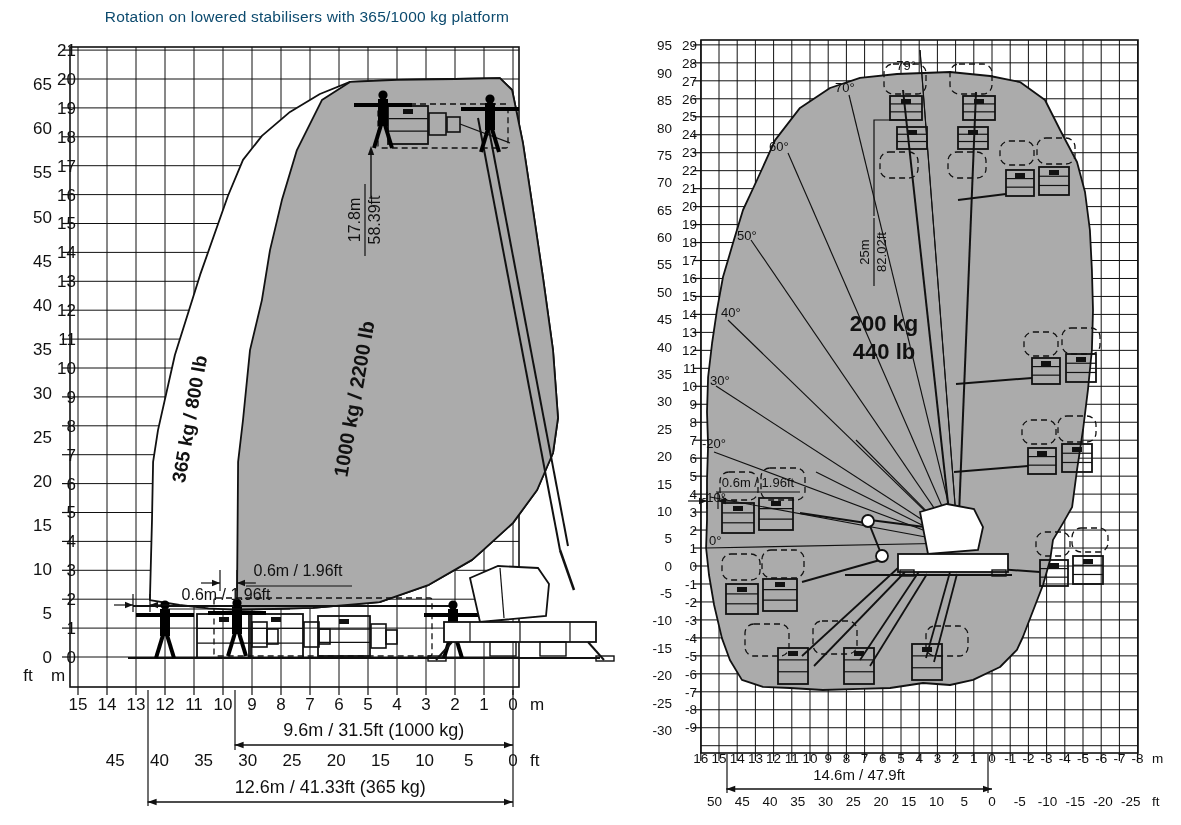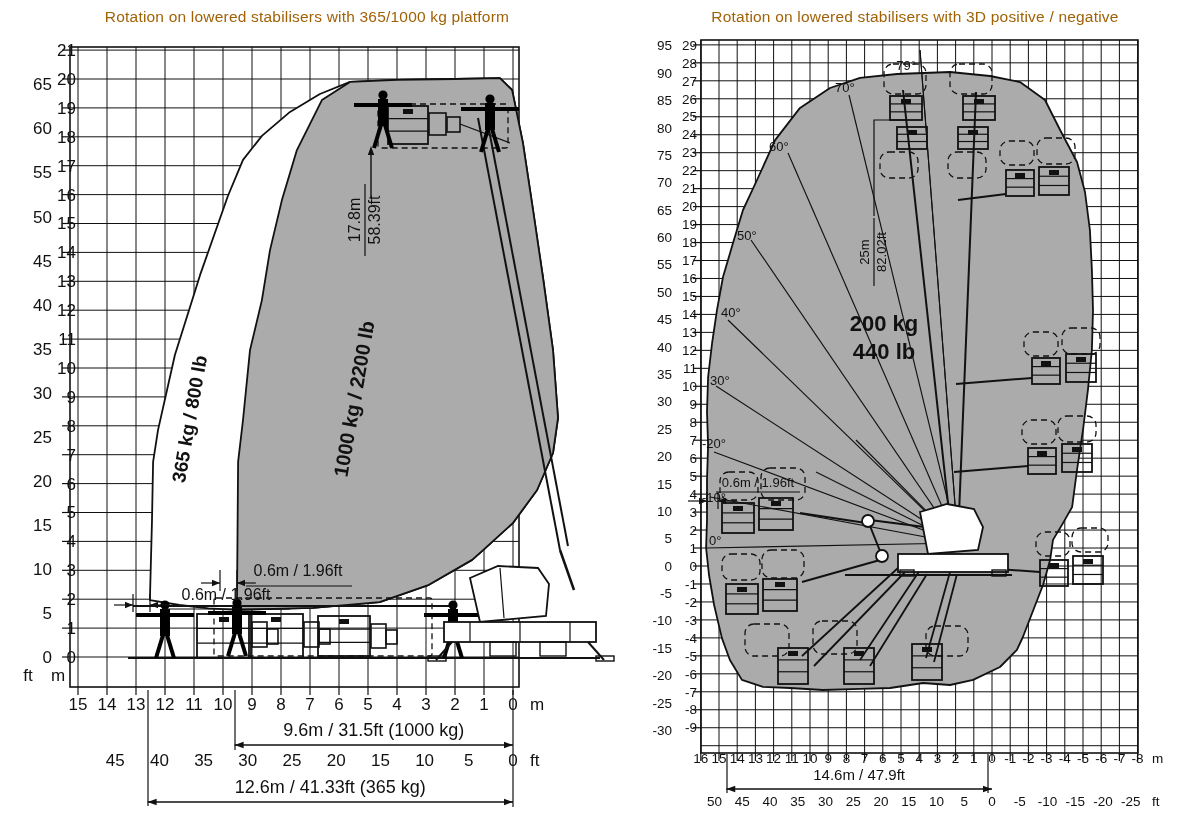--- a/index.html
+++ b/index.html
@@ -1,31 +1,30 @@
 <!DOCTYPE html>
 <html><head>
 <meta charset="utf-8">
 <style>
   html,body{margin:0;padding:0;background:#fff;}
   #stage{position:relative;width:1181px;height:825px;background:#fff;overflow:hidden;
          font-family:"Liberation Sans",sans-serif;}
-  .chart-title{position:absolute;top:8px;font-size:15.5px;font-weight:500;color:#a16207;
+  .chart-title{position:absolute;top:8px;font-size:15.5px;font-weight:500;color:#0c4a6e;
                text-align:center;letter-spacing:.2px;}
   #title-left{left:0;width:614px;}
   #title-right{left:655px;width:520px;}
   svg{position:absolute;left:0;top:0;}
   svg text{font-family:"Liberation Sans",sans-serif;fill:#111;}
   svg line,svg path,svg rect,svg circle,svg polyline{vector-effect:none;}
 </style>
 </head>
 <body>
 
 <div id="stage">
   <div class="chart-title" id="title-left">Rotation on lowered stabilisers with 365/1000 kg platform</div>
-  <div class="chart-title" id="title-right">Rotation on lowered stabilisers with 3D positive / negative</div>
   <svg id="scene" width="1181" height="825" viewBox="0 0 1181 825">
       <g>
         <g>
           <line x1="513" y1="47" x2="513" y2="687" stroke="#111111" stroke-width="1"></line>
           <line x1="484" y1="47" x2="484" y2="687" stroke="#111111" stroke-width="1"></line>
           <line x1="455" y1="47" x2="455" y2="687" stroke="#111111" stroke-width="1"></line>
           <line x1="426" y1="47" x2="426" y2="687" stroke="#111111" stroke-width="1"></line>
           <line x1="397" y1="47" x2="397" y2="687" stroke="#111111" stroke-width="1"></line>
           <line x1="368" y1="47" x2="368" y2="687" stroke="#111111" stroke-width="1"></line>
           <line x1="339" y1="47" x2="339" y2="687" stroke="#111111" stroke-width="1"></line>

